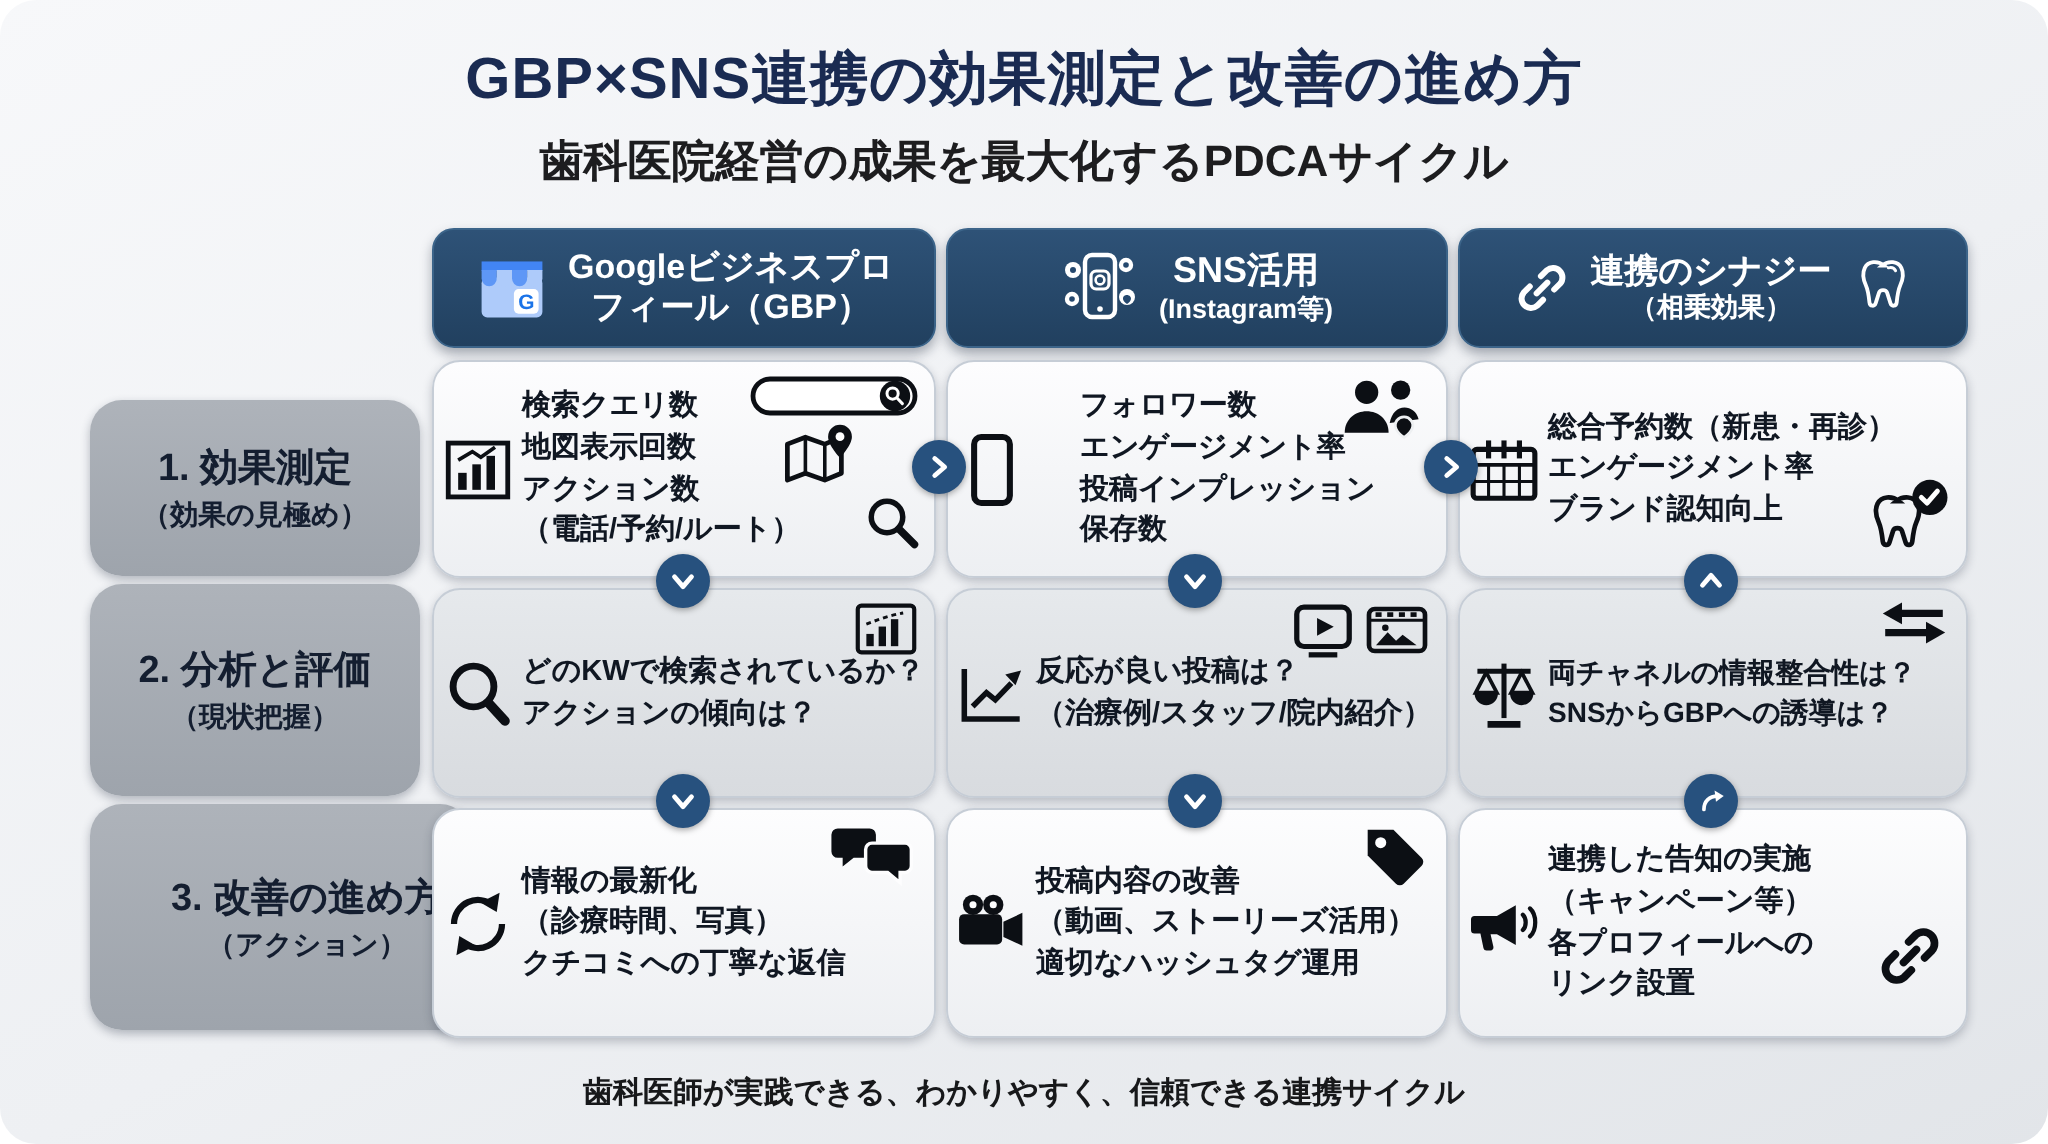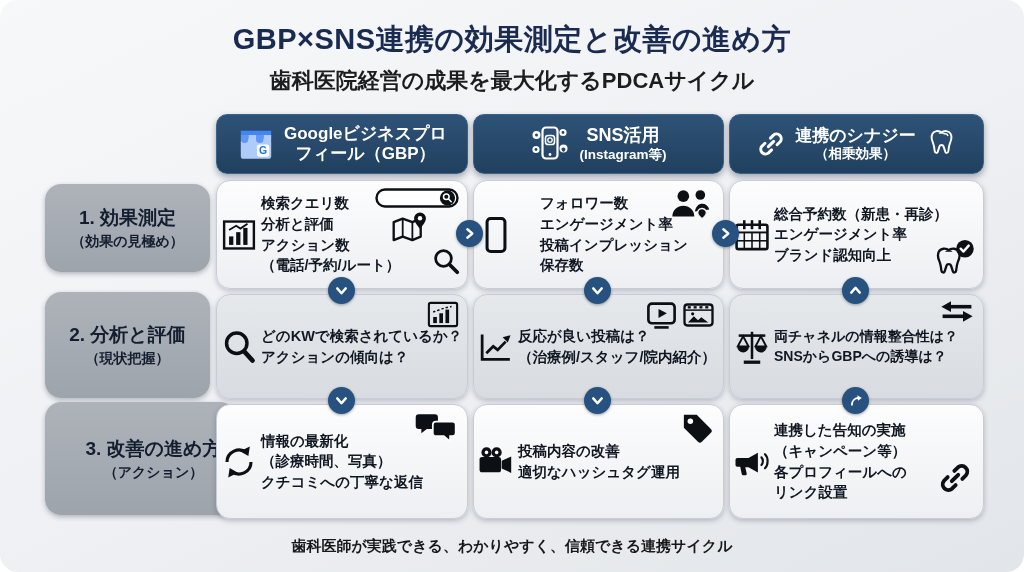--- a/index.html
+++ b/index.html
@@ -129,21 +129,21 @@
       <div class="h2l">（相乗効果）</div>
     </div>
     <span>
       <svg width="32" height="34" viewBox="0 0 30 32">
         <path d="M15 5.5c3-2.6 7.6-2.1 9.1 1 1.3 2.7.6 5.8-.5 8.2-.9 2-1.4 5.2-1.7 8.1-.2 1.8-2.4 2.1-2.9.4l-1.6-5c-.5-1.6-3.3-1.6-3.8 0l-1.6 5c-.5 1.7-2.7 1.4-2.9-.4-.3-2.9-.8-6.1-1.7-8.1-1.1-2.4-1.8-5.5-.5-8.2 1.5-3.1 6.1-3.6 9.1-1z" fill="none" stroke="#fff" stroke-width="1.8"></path>
         <path d="M18 6.5c1.5-.4 2.8.2 3.4 1.4" fill="none" stroke="#fff" stroke-width="1.4" stroke-linecap="round"></path>
       </svg>
     </span>
   </div>
 
-  <div class="rowlbl" style="top:184px;height:88px;">
+  <div class="rowlbl" style="top:200px;height:88px;">
     <div class="rl1">1. 効果測定</div>
     <div class="rl2">（効果の見極め）</div>
   </div>
   <div class="rowlbl" style="top:292px;height:106px;">
     <div class="rl1">2. 分析と評価</div>
     <div class="rl2">（現状把握）</div>
   </div>
   <div class="rowlbl" style="top:402px;height:113px;padding-left:26px;">
     <div class="rl1">3. 改善の進め方</div>
     <div class="rl2">（アクション）</div>
@@ -154,21 +154,21 @@
       <svg width="34" height="32" viewBox="0 0 24 22">
         <rect x="1.5" y="1.5" width="21" height="19" fill="none" stroke="#0c0f14" stroke-width="1.7"></rect>
         <rect x="5" y="12" width="3" height="6" fill="#0c0f14"></rect>
         <rect x="10" y="9" width="3" height="9" fill="#0c0f14"></rect>
         <rect x="15" y="6" width="3" height="12" fill="#0c0f14"></rect>
         <path d="M5 7.5l5-3 3 2 5-3.5" fill="none" stroke="#0c0f14" stroke-width="1.3"></path>
       </svg>
     </div>
     <div class="ctext">
       <div>検索クエリ数</div>
-      <div>分析と評価</div>
+      <div>地図表示回数</div>
       <div>アクション数</div>
       <div>（電話/予約/ルート）</div>
     </div>
     <span class="ricon" style="top:7px;right:8px;">
       <svg width="84" height="20" viewBox="0 0 84 20">
         <rect x="1.5" y="1.5" width="81" height="17" rx="8.5" fill="#ffffff" stroke="#0c0f14" stroke-width="2.4"></rect>
         <circle cx="72.5" cy="10" r="7.6" fill="#0c0f14"></circle>
         <circle cx="71.3" cy="8.8" r="2.8" fill="none" stroke="#fff" stroke-width="1.5"></circle>
         <line x1="73.5" y1="11" x2="76.2" y2="13.8" stroke="#fff" stroke-width="1.5" stroke-linecap="round"></line>
       </svg>
@@ -350,20 +350,21 @@
         <circle cx="7.5" cy="4.8" r="4" fill="#0c0f14"></circle>
         <circle cx="15.5" cy="4.8" r="4" fill="#0c0f14"></circle>
         <circle cx="7.5" cy="4.8" r="1.4" fill="#fdfdfe"></circle>
         <circle cx="15.5" cy="4.8" r="1.4" fill="#fdfdfe"></circle>
         <rect x="2" y="8.5" width="17" height="12" rx="2" fill="#0c0f14"></rect>
         <polygon points="19.5,11.5 27,8 27,21 19.5,17.5" fill="#0c0f14"></polygon>
       </svg>
     </div>
     <div class="ctext">
       <div>投稿内容の改善</div>
+      <div>（動画、ストーリーズ活用）</div>
       <div>適切なハッシュタグ運用</div>
     </div>
     <span class="ricon" style="top:5px;right:8px;">
       <svg width="36" height="36" viewBox="0 0 26 26">
         <path d="M3.5 3.5h9.3L23 13.7a2 2 0 010 2.8l-6.5 6.5a2 2 0 01-2.8 0L3.5 12.8z" fill="#0c0f14"></path>
         <circle cx="8.2" cy="8.2" r="2" fill="#fdfdfe"></circle>
       </svg>
     </span>
   </div>
 

